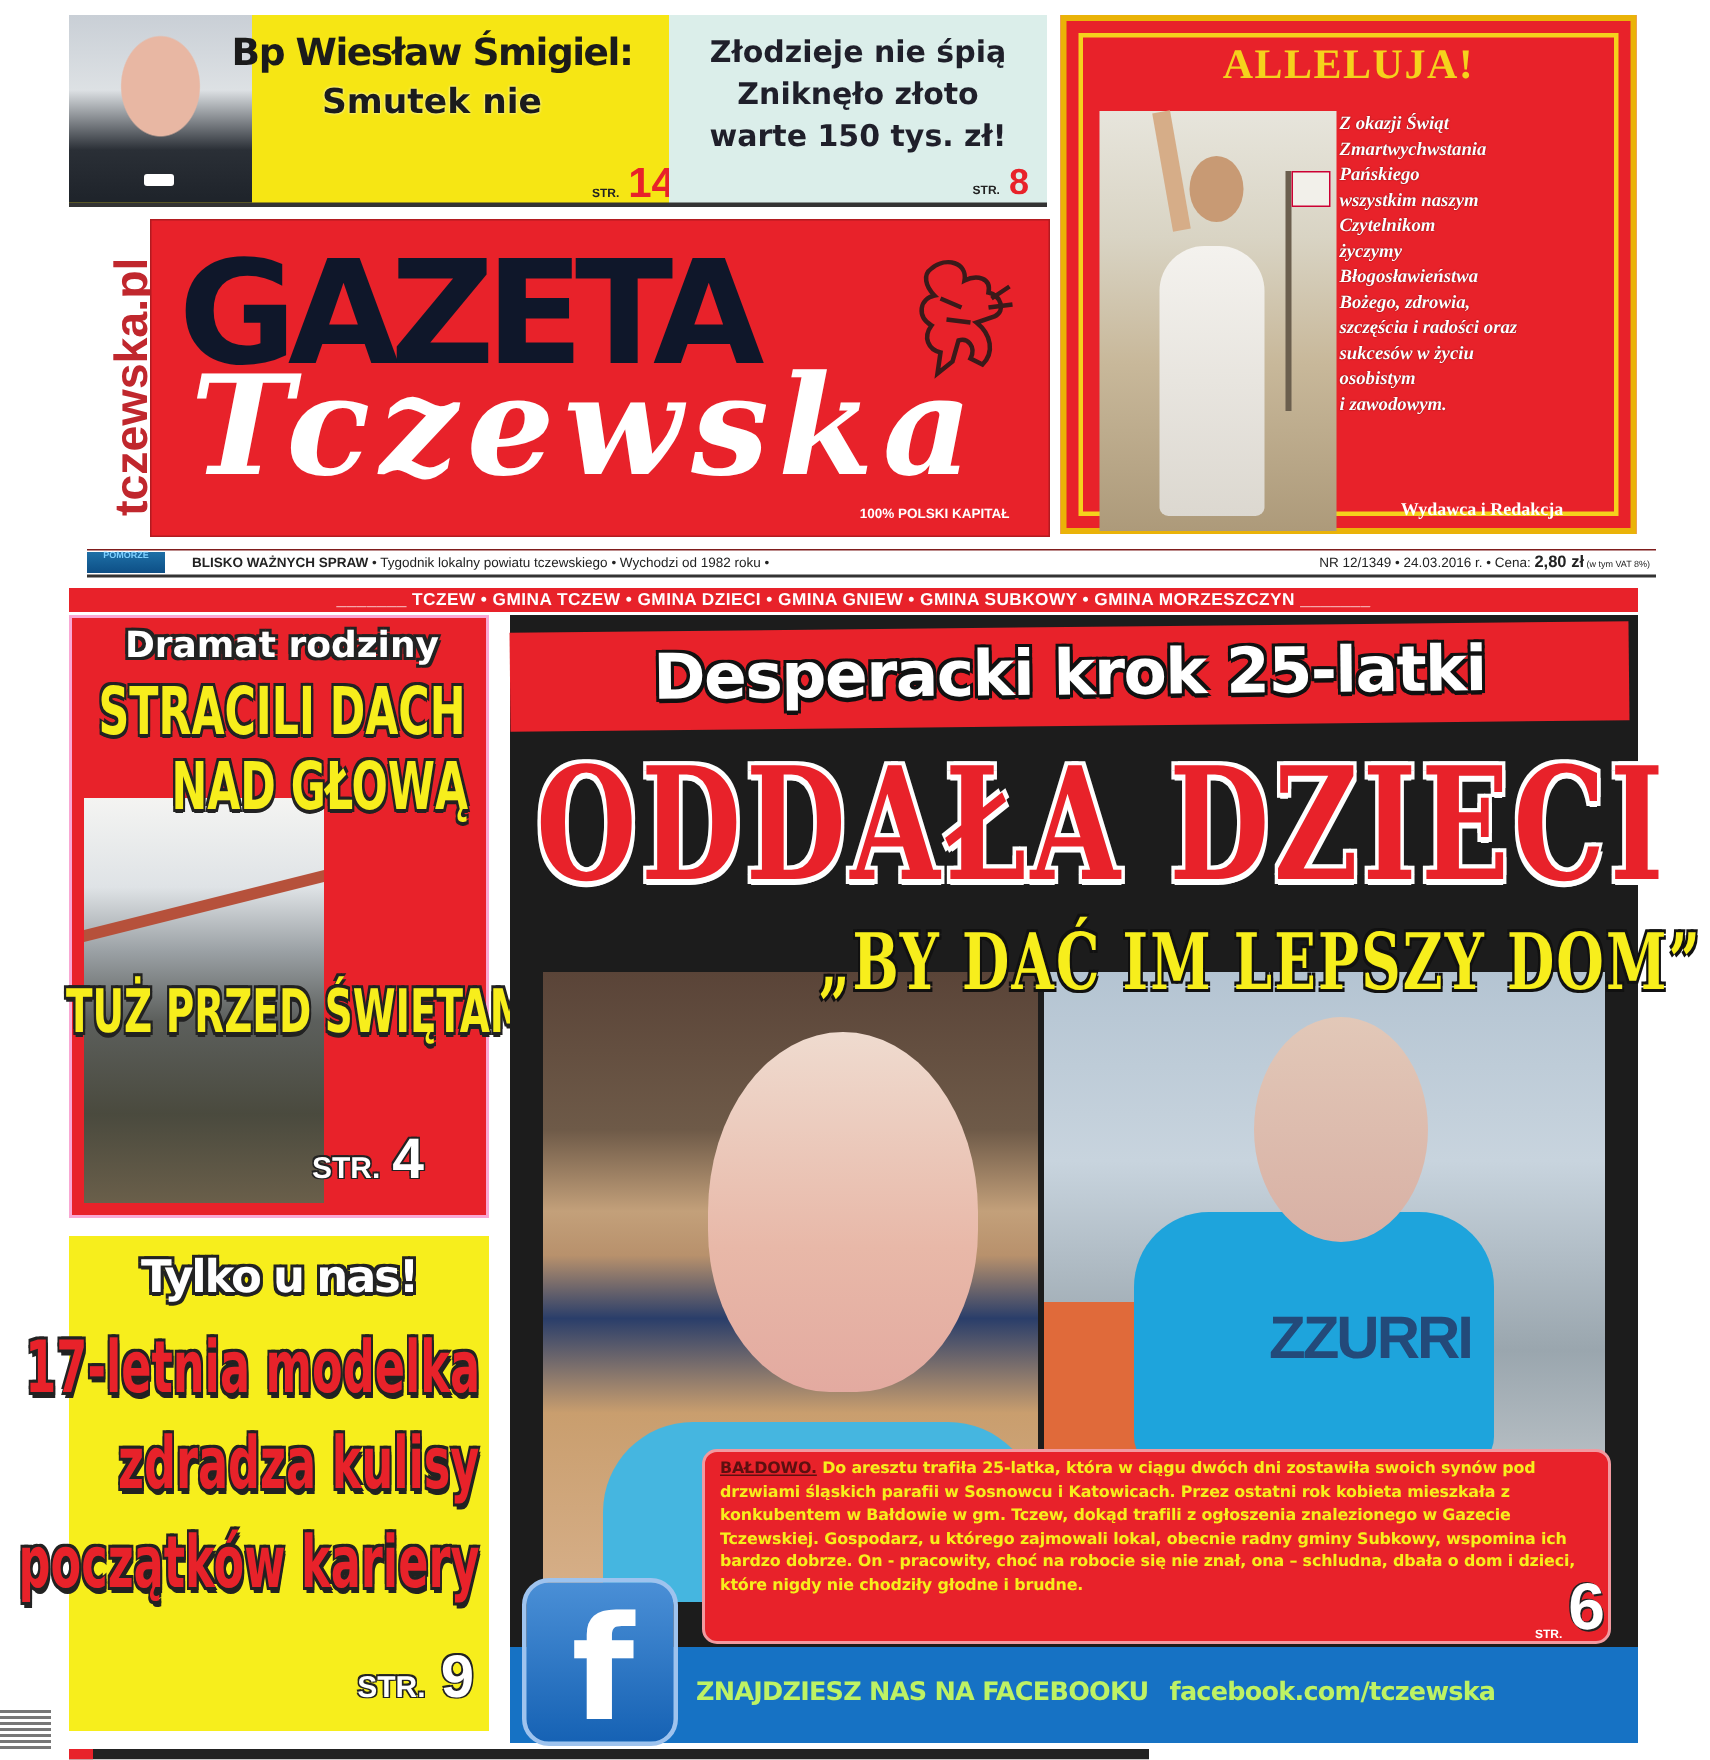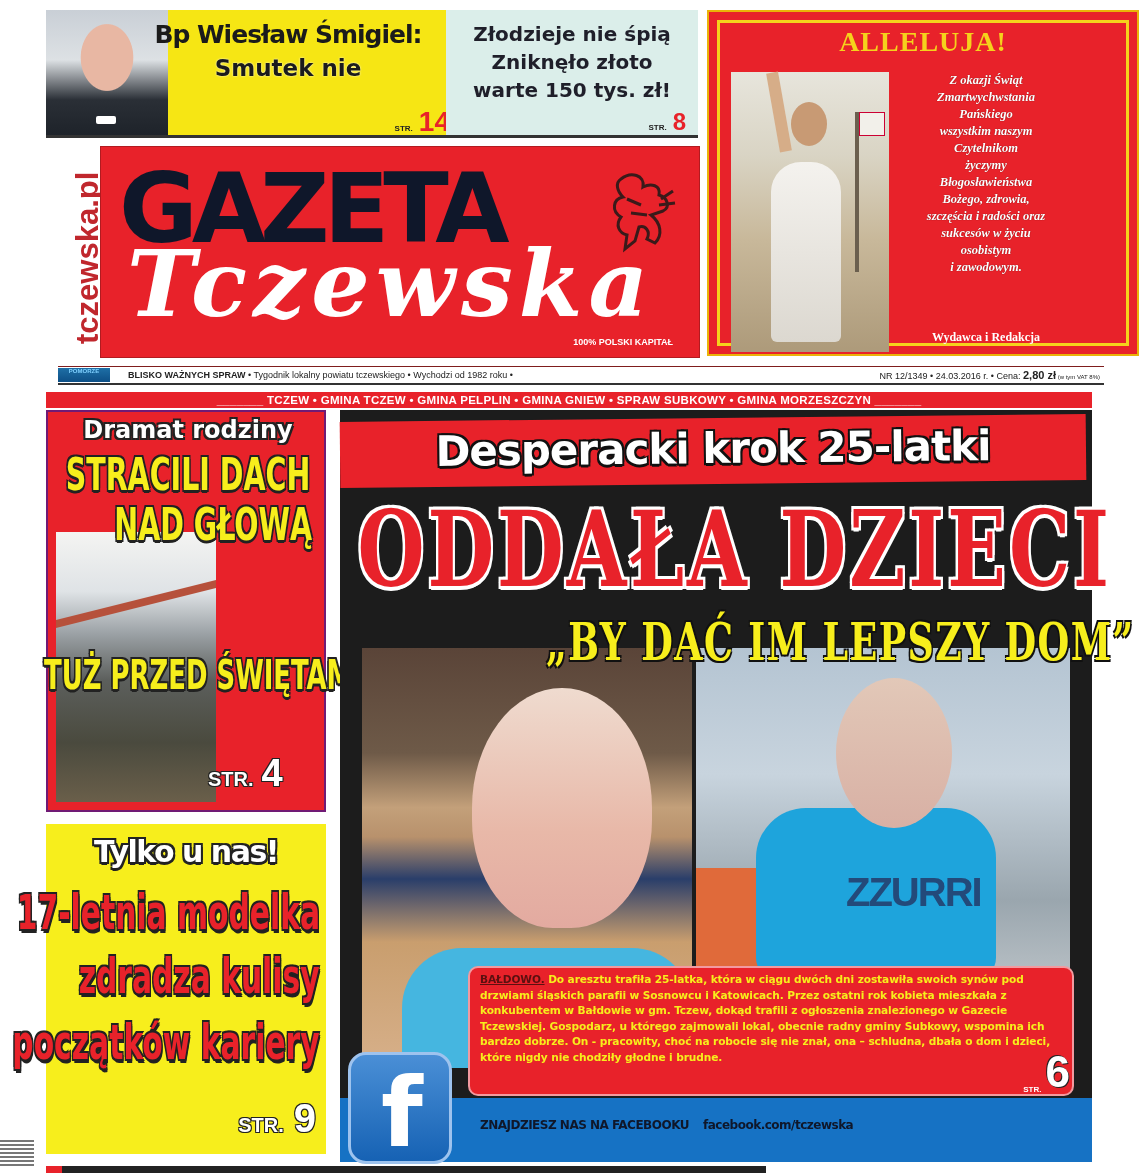--- a/index.html
+++ b/index.html
@@ -13,50 +13,50 @@
   .t1 .h2{left:92px;top:44px;width:300px;text-align:center;font-family:"DejaVu Sans",sans-serif;font-weight:bold;font-size:23px;line-height:28px;color:#1b1b1b;text-shadow:0 0 2px #fff;}
   .strlbl{font-weight:bold;font-size:8px;color:#222;}
   .t1 .pg{right:8px;top:96px;}
   .t1 .pg b{font-size:28px;color:#e8222a;margin-left:6px;}
   
   .t2{left:446px;top:10px;width:252px;height:125px;background:#dbeeea;border-bottom:3px solid #333;}
   .t2 .h{left:0;top:10px;width:252px;text-align:center;font-family:"DejaVu Sans",sans-serif;font-weight:bold;font-size:20px;line-height:28px;color:#1f1f2a;}
   .t2 .pg{right:12px;top:98px;}
   .t2 .pg b{font-size:24px;color:#e8222a;margin-left:6px;}
   
-  .ee{left:707px;top:10px;width:432px;height:346px;background:#e8222a;border:2px solid #eab308;box-sizing:border-box;}
+  .ee{left:707px;top:10px;width:384px;height:346px;background:#e8222a;border:4px solid #eab308;box-sizing:border-box;}
   .ee .inner{left:8px;top:8px;right:8px;bottom:8px;border:3px solid #f5d21c;}
   .ee .title{left:0;top:14px;width:100%;text-align:center;font-family:"Liberation Serif",serif;font-weight:bold;font-size:28px;color:#f5d21c;letter-spacing:1px;}
   .ee .pic{left:22px;top:60px;width:158px;height:280px;background:linear-gradient(180deg,#e7e5dc 0,#d9d4c4 30%,#c8b89a 60%,#ad9a7a 100%);}
   .ee .pic .robe{left:40px;top:90px;width:70px;height:180px;background:linear-gradient(180deg,#f4f2ee,#dcd8d0);border-radius:30px 30px 6px 6px;}
   .ee .pic .head{left:60px;top:30px;width:36px;height:44px;background:#c89a74;border-radius:50%;}
   .ee .pic .arm{left:42px;top:0;width:12px;height:80px;background:#d6ad88;transform:rotate(-10deg);}
   .ee .pic .staff{left:124px;top:40px;width:4px;height:160px;background:#6b5f4e;}
   .ee .pic .flag{left:128px;top:40px;width:24px;height:22px;background:#f2f0ea;border:1px solid #c03;}
-  .ee .txt{left:182px;top:60px;width:190px;text-align:center;font-family:"Liberation Serif",serif;font-style:italic;font-weight:bold;font-size:12.5px;line-height:17px;color:#fff;text-shadow:0 0 1px #600;}
+  .ee .txt{left:182px;top:60px;width:190px;font-family:"Liberation Serif",serif;font-style:italic;font-weight:bold;font-size:12.5px;line-height:17px;color:#fff;text-shadow:0 0 1px #600;}
   .ee .sign{left:182px;top:318px;width:190px;text-align:center;font-family:"Liberation Serif",serif;font-weight:bold;font-size:12px;color:#fff;}
   
   .side{left:48px;top:144px;width:44px;height:210px;}
   .side .txt{position:absolute;left:22px;top:200px;transform:rotate(-90deg);transform-origin:0 0;font-weight:bold;font-size:31px;color:#c0272d;white-space:nowrap;}
   
   .mast{left:100px;top:146px;width:598px;height:210px;background:#e8222a;border:1px solid #b21b20;}
   .mast .g{left:18px;top:12px;font-family:"DejaVu Sans",sans-serif;font-weight:bold;font-size:96px;letter-spacing:-6px;color:#0f172a;line-height:100px;}
   .mast .t{left:26px;top:82px;font-family:"DejaVu Serif",serif;font-weight:bold;font-style:italic;font-size:92px;letter-spacing:6px;color:#fff;line-height:110px;}
   .mast .cap{right:26px;top:190px;font-weight:bold;font-size:9px;color:#fff;}
   .mast .griffin{left:500px;top:22px;width:80px;height:90px;}
   
   .info{left:58px;top:366px;width:1046px;height:16px;border-top:1px solid #7f1d1d;border-bottom:2px solid #333;font-size:9px;line-height:16px;color:#222;}
   .info .logo{left:0;top:1px;width:52px;height:14px;background:linear-gradient(180deg,#1e6fa6,#0d4f86);color:#7fd0ff;font-size:6px;line-height:7px;font-weight:bold;text-align:center;}
   .info .left{left:70px;top:0;font-weight:bold;}
   .info .right{right:4px;top:0;}
   .info .right b{font-size:11px;text-align:right;}
   
   .regions{left:46px;top:392px;width:1046px;height:16px;background:#e8222a;color:#fff;font-weight:bold;font-size:11.5px;line-height:16px;text-align:center;letter-spacing:0.3px;}
   
-  .l1{left:46px;top:410px;width:280px;height:402px;background:#e8222a;border:2px solid #701a75;box-sizing:border-box;}
+  .l1{left:46px;top:410px;width:280px;height:402px;background:#e8222a;border:2px solid #f9a8d4;box-sizing:border-box;}
   .l1 .k{left:0;top:4px;width:280px;text-align:center;font-family:"DejaVu Sans",sans-serif;font-weight:bold;font-size:24px;color:#fff;text-shadow:-2px -2px 0 #222,2px -2px 0 #222,-2px 2px 0 #222,2px 2px 0 #222;}
   .l1 .photo{left:8px;top:120px;width:160px;height:270px;background:linear-gradient(180deg,#f4f4f2 0,#dfe3e6 22%,#9aa0a4 38%,#5c5f5c 55%,#4a4a3e 78%,#6a5f4a 100%);}
   .l1 .photo .roof{left:0;top:68px;width:160px;height:8px;background:#b6513b;transform:skewY(-14deg);}
   .yl{font-family:"DejaVu Sans Condensed","DejaVu Sans",sans-serif;font-weight:bold;color:#f7ee1c;text-shadow:-2px -2px 0 #222,2px -2px 0 #222,-2px 2px 0 #222,2px 2px 0 #222,0 3px 0 #222;transform:scaleX(0.72);transform-origin:50% 0;white-space:nowrap;}
   .l1 .y1{left:-60px;top:40px;width:400px;text-align:center;font-size:44px;line-height:46px;}
   .l1 .y2{left:-60px;top:90px;width:400px;text-align:center;font-size:44px;line-height:46px;padding-left:70px;box-sizing:border-box;}
   .l1 .y3{left:-60px;top:240px;width:400px;text-align:center;font-size:40px;line-height:46px;}
   .l1 .pg{left:160px;top:340px;font-weight:bold;color:#fff;text-shadow:-1px -1px 0 #222,1px -1px 0 #222,-1px 1px 0 #222,1px 1px 0 #222;}
   .l1 .pg span{font-size:20px;}
   .l1 .pg b{font-size:38px;margin-left:8px;}
@@ -85,21 +85,21 @@
   .main .ph2 .shirt{left:60px;top:160px;width:240px;height:170px;border-radius:50px 50px 20px 20px;background:#1ea4dc;}
   .main .ph2 .arm{left:0;top:220px;width:170px;height:200px;background:#e06a3a;border-radius:0 80px 0 0;}
   .main .ph2 .logo{left:150px;top:222px;font-weight:bold;font-size:40px;color:#234a7a;letter-spacing:-2px;}
   .main .box{left:128px;top:556px;width:602px;height:126px;background:#e8222a;border:2px solid #f29aa0;border-radius:10px;}
   .main .box p{margin:0;padding:4px 8px 0 10px;font-family:"DejaVu Sans",sans-serif;font-weight:bold;font-size:10.6px;line-height:15.6px;color:#f7ee1c;letter-spacing:-0.1px;}
   .main .box p b{color:#5c1010;text-decoration:underline;}
   .main .pg6{right:22px;top:640px;color:#fff;font-weight:bold;}
   .main .pg6 span{font-size:8px;vertical-align:bottom;}
   .main .pg6 b{font-size:44px;line-height:44px;margin-left:4px;text-shadow:-1px -1px 0 #222,1px 1px 0 #222;}
   .fb{left:340px;top:1098px;width:752px;height:64px;background:#1672c4;}
-  .fb .txt{left:140px;top:20px;font-family:"DejaVu Sans",sans-serif;font-weight:bold;font-size:12px;color:#0f172a;letter-spacing:-0.5px;white-space:nowrap;}
+  .fb .txt{left:124px;top:20px;font-family:"DejaVu Sans",sans-serif;font-weight:bold;font-size:17px;color:#bef264;letter-spacing:-0.5px;white-space:nowrap;}
   .fb .txt .url{margin-left:14px;}
   .fbicon{left:348px;top:1052px;width:104px;height:112px;border-radius:18px;background:linear-gradient(180deg,#4a8fd6,#1662b4);border:3px solid #9ec3ee;box-sizing:border-box;}
   .fbicon span{position:absolute;left:30px;top:6px;font-family:"DejaVu Sans",sans-serif;font-weight:bold;font-size:96px;color:#fff;line-height:104px;}
   .bottomlines{left:0;top:1140px;width:34px;height:26px;background:repeating-linear-gradient(180deg,#777 0 2px,#fff 2px 4px);}
   .bottombar{left:46px;top:1166px;width:720px;height:7px;background:#222;}
   .bottombar .red{left:0;top:0;width:16px;height:7px;background:#e8222a;}
 </style>
 </head>
 <body>
 
@@ -165,21 +165,21 @@
   </svg>
   <div class="abs cap">100% POLSKI KAPITAŁ</div>
 </div>
 
 <div class="abs info">
   <div class="abs logo">POMORZE</div>
   <div class="abs left"><span>BLISKO WAŻNYCH SPRAW</span><span style="font-weight:normal"> • Tygodnik lokalny powiatu tczewskiego • Wychodzi od 1982 roku •</span></div>
   <div class="abs right"><span>NR 12/1349 • 24.03.2016 r. • Cena: </span><b>2,80 zł</b><span style="font-size:6px"> (w tym VAT 8%)</span></div>
 </div>
 
-<div class="abs regions">_______ TCZEW • GMINA TCZEW • GMINA PELPLIN • GMINA GNIEW • SPRAW SUBKOWY • GMINA MORZESZCZYN _______</div>
+<div class="abs regions">_______ TCZEW • GMINA TCZEW • GMINA DZIECI • GMINA GNIEW • GMINA SUBKOWY • GMINA MORZESZCZYN _______</div>
 
 <div class="abs l1">
   <div class="abs photo">
       <div class="abs roof"></div>
     </div>
   <div class="abs k">Dramat rodziny</div>
   <div class="abs yl y1">STRACILI DACH</div>
   <div class="abs yl y2">NAD GŁOWĄ</div>
   <div class="abs yl y3">TUŻ PRZED ŚWIĘTAMI!</div>
   <div class="abs pg"><span>STR.</span><b>4</b></div>

